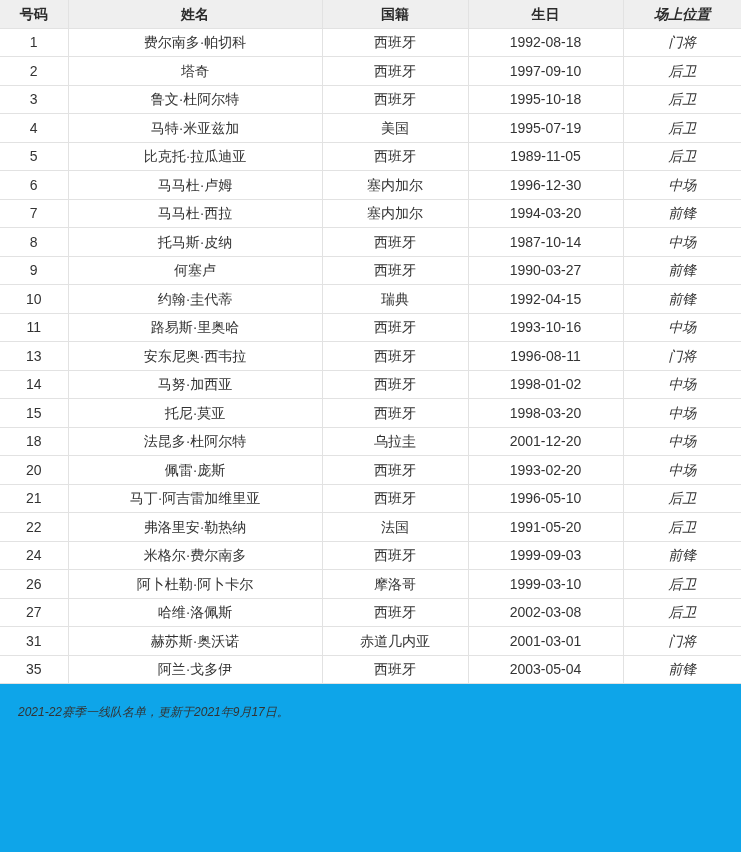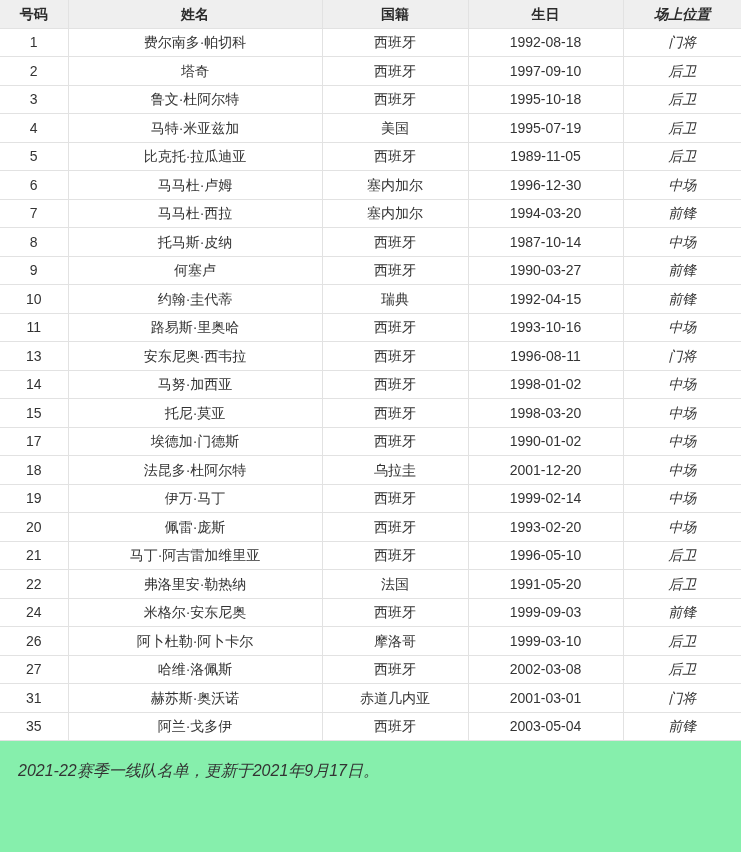--- a/index.html
+++ b/index.html
@@ -7,21 +7,21 @@
     padding: 0;
     background: #ffffff;
     width: 741px;
     font-family: "Liberation Sans", "DejaVu Sans", sans-serif;
     color: #333333;
   }
   .page {
     width: 741px;
     height: 852px;
     overflow: hidden;
-    background: #86efac;
+    background: #0ea5e9;
   }
   table.squad {
     border-collapse: collapse;
     table-layout: fixed;
     width: 741px;
   }
   table.squad col.c-number   { width: 68px;  }
   table.squad col.c-name     { width: 254px; }
   table.squad col.c-nation   { width: 146px; }
   table.squad col.c-birthday { width: 155px; }
@@ -41,21 +41,21 @@
     background: #efefef;
     font-weight: bold;
     color: #2b2b2b;
     border-top: none;
   }
   table.squad th:first-child, table.squad td:first-child { border-left: none; }
   table.squad th:last-child,  table.squad td:last-child  { border-right: none; font-style: italic; }
   table.squad td { background: #ffffff; color: #333333; }
   .footer-note {
     margin: 20px 0 0 18px;
-    font-size: 16px;
+    font-size: 12px;
     font-style: italic;
     color: #333333;
   }
 </style>
 </head>
 <body>
 
 <div class="page">
 
   <table class="squad">
@@ -168,41 +168,27 @@
           <td>中场</td>
         </tr>
         <tr>
           <td>15</td>
           <td>托尼·莫亚</td>
           <td>西班牙</td>
           <td>1998-03-20</td>
           <td>中场</td>
         </tr>
         <tr>
-          <td>17</td>
-          <td>埃德加·门德斯</td>
-          <td>西班牙</td>
-          <td>1990-01-02</td>
-          <td>中场</td>
-        </tr>
-        <tr>
           <td>18</td>
           <td>法昆多·杜阿尔特</td>
           <td>乌拉圭</td>
           <td>2001-12-20</td>
           <td>中场</td>
         </tr>
         <tr>
-          <td>19</td>
-          <td>伊万·马丁</td>
-          <td>西班牙</td>
-          <td>1999-02-14</td>
-          <td>中场</td>
-        </tr>
-        <tr>
           <td>20</td>
           <td>佩雷·庞斯</td>
           <td>西班牙</td>
           <td>1993-02-20</td>
           <td>中场</td>
         </tr>
         <tr>
           <td>21</td>
           <td>马丁·阿吉雷加维里亚</td>
           <td>西班牙</td>
@@ -211,21 +197,21 @@
         </tr>
         <tr>
           <td>22</td>
           <td>弗洛里安·勒热纳</td>
           <td>法国</td>
           <td>1991-05-20</td>
           <td>后卫</td>
         </tr>
         <tr>
           <td>24</td>
-          <td>米格尔·安东尼奥</td>
+          <td>米格尔·费尔南多</td>
           <td>西班牙</td>
           <td>1999-09-03</td>
           <td>前锋</td>
         </tr>
         <tr>
           <td>26</td>
           <td>阿卜杜勒·阿卜卡尔</td>
           <td>摩洛哥</td>
           <td>1999-03-10</td>
           <td>后卫</td>

